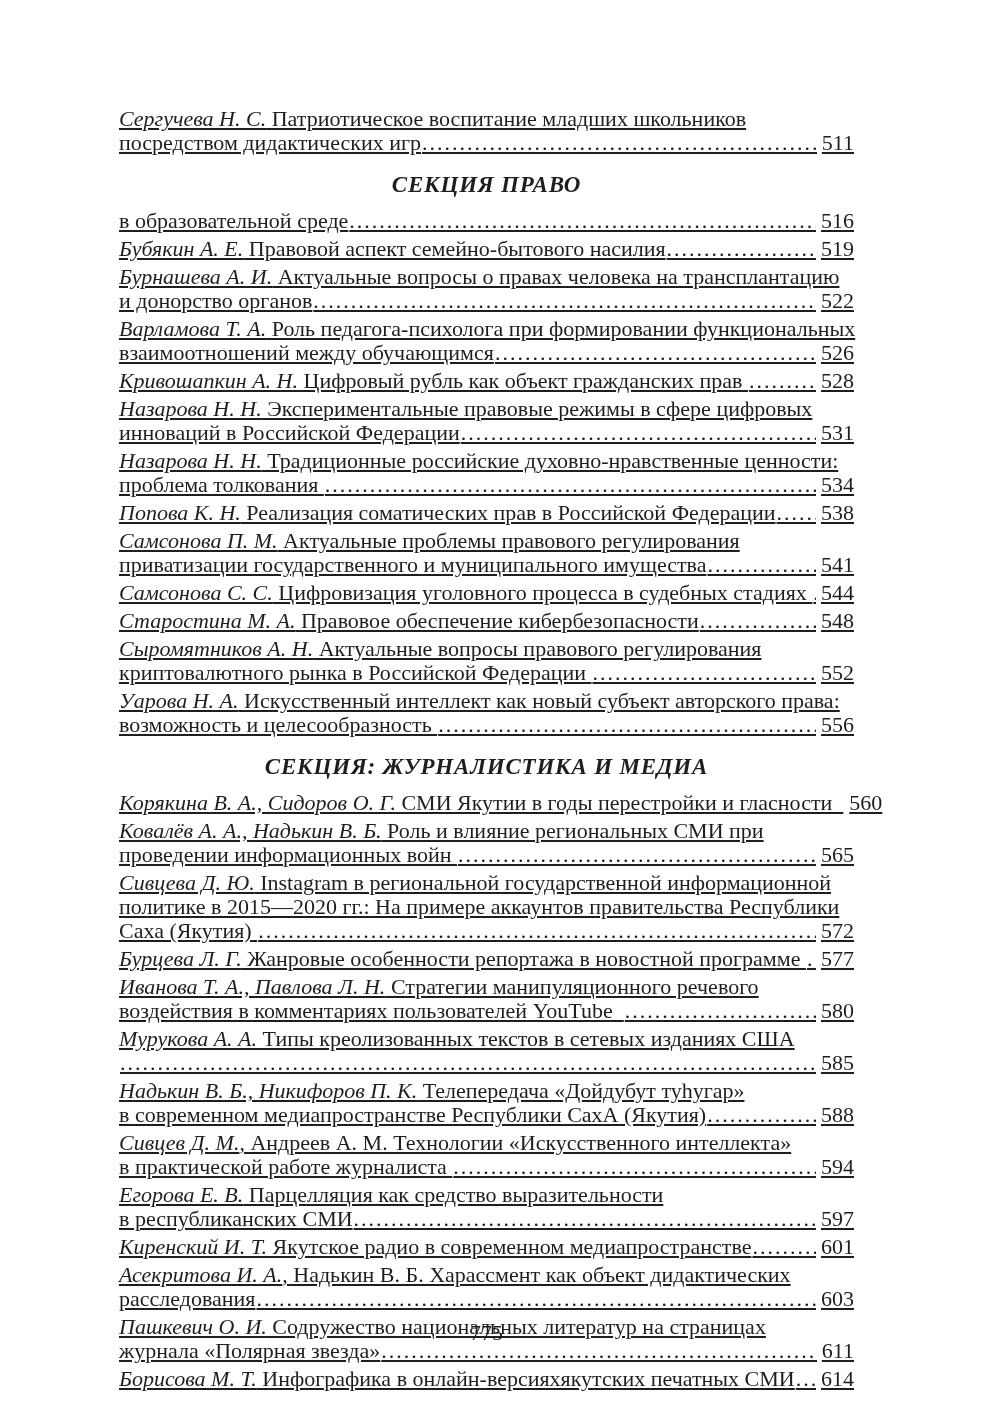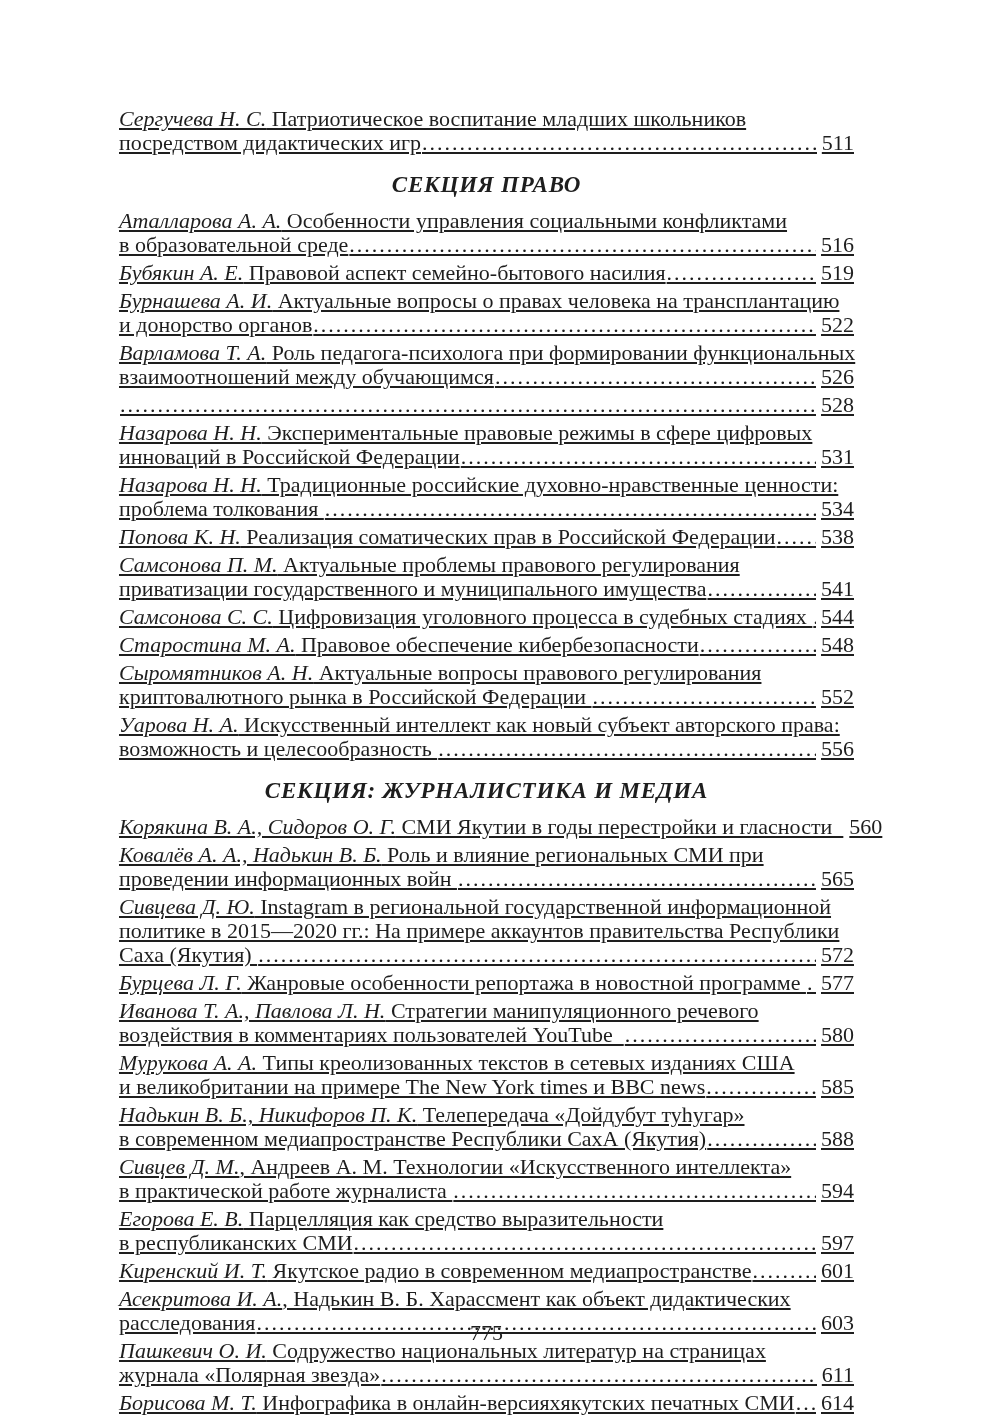--- a/index.html
+++ b/index.html
@@ -81,21 +81,20 @@
       <div class="entry">
         <div class="line"><span class="lt"><span class="it">Сергучева Н. С.</span><span class="rm"> Патриотическое воспитание младших школьников</span></span></div>
         <div class="line last">
           <span class="lt"><span class="rm">посредством дидактических игр</span></span>
           <span class="dots">..............................................................................................................</span>
           <span class="pg">511</span>
         </div>
       </div>
       <div class="heading">СЕКЦИЯ ПРАВО</div>
       <div class="entry">
-        <div class="line"><span class="lt"><span class="it">Аталларова А. А.</span><span class="rm"> Особенности управления социальными конфликтами</span></span></div>
         <div class="line last">
           <span class="lt"><span class="rm">в образовательной среде</span></span>
           <span class="dots">..............................................................................................................</span>
           <span class="pg">516</span>
         </div>
       </div>
       <div class="entry">
         <div class="line last">
           <span class="lt"><span class="it">Бубякин А. Е.</span><span class="rm"> Правовой аспект семейно-бытового насилия</span></span>
           <span class="dots">..............................................................................................................</span>
@@ -113,20 +112,21 @@
       <div class="entry">
         <div class="line"><span class="lt"><span class="it">Варламова Т. А.</span><span class="rm"> Роль педагога-психолога при формировании функциональных</span></span></div>
         <div class="line last">
           <span class="lt"><span class="rm">взаимоотношений между обучающимся</span></span>
           <span class="dots">..............................................................................................................</span>
           <span class="pg">526</span>
         </div>
       </div>
       <div class="entry">
         <div class="line last">
+          <span class="lt"><span class="it">Кривошапкин А. Н.</span><span class="rm"> Цифровый рубль как объект гражданских прав </span></span>
           <span class="dots">..............................................................................................................</span>
           <span class="pg">528</span>
         </div>
       </div>
       <div class="entry">
         <div class="line"><span class="lt"><span class="it">Назарова Н. Н.</span><span class="rm"> Экспериментальные правовые режимы в сфере цифровых</span></span></div>
         <div class="line last">
           <span class="lt"><span class="rm">инноваций в Российской Федерации</span></span>
           <span class="dots">..............................................................................................................</span>
           <span class="pg">531</span>
@@ -221,21 +221,20 @@
         <div class="line"><span class="lt"><span class="it">Иванова Т. А., Павлова Л. Н.</span><span class="rm"> Стратегии манипуляционного речевого</span></span></div>
         <div class="line last">
           <span class="lt"><span class="rm">воздействия в комментариях пользователей YouTube  </span></span>
           <span class="dots">..............................................................................................................</span>
           <span class="pg">580</span>
         </div>
       </div>
       <div class="entry">
         <div class="line"><span class="lt"><span class="it">Мурукова А. А.</span><span class="rm"> Типы креолизованных текстов в сетевых изданиях США</span></span></div>
         <div class="line last">
-          <span class="lt"><span class="rm">и великобритании на примере The New York times и BBC news</span></span>
           <span class="dots">..............................................................................................................</span>
           <span class="pg">585</span>
         </div>
       </div>
       <div class="entry">
         <div class="line"><span class="lt"><span class="it">Надькин В. Б., Никифоров П. К.</span><span class="rm"> Телепередача «Дойдубут туһугар»</span></span></div>
         <div class="line last">
           <span class="lt"><span class="rm">в современном медиапространстве Республики СахА (Якутия)</span></span>
           <span class="dots">..............................................................................................................</span>
           <span class="pg">588</span>

